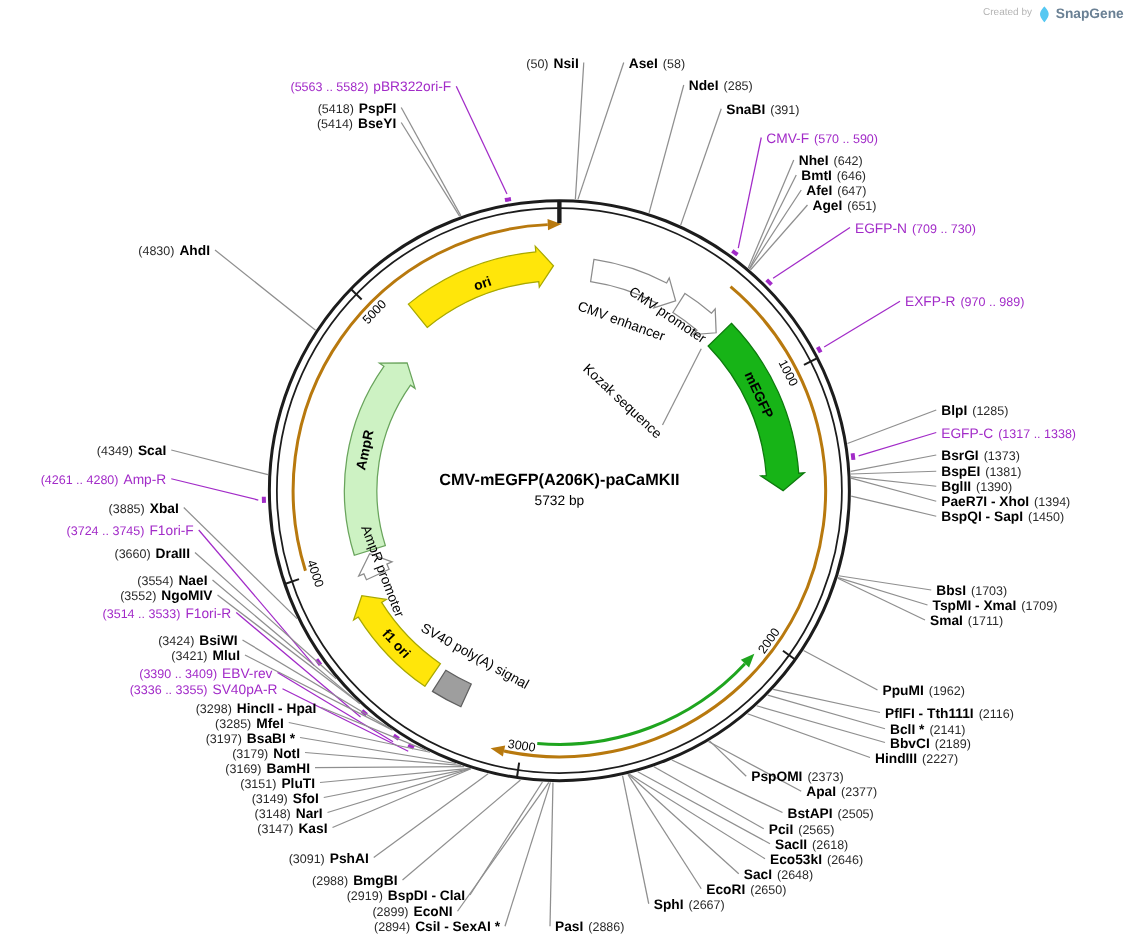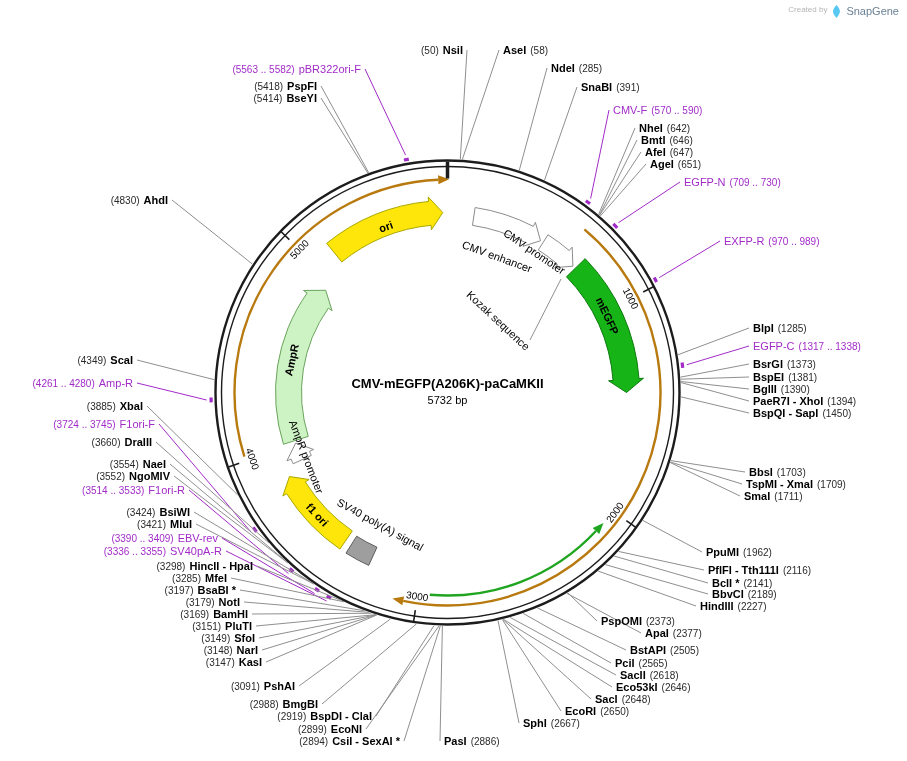--- a/index.html
+++ b/index.html
@@ -11,21 +11,21 @@
   .primer-name{font-weight:400;font-size:11px}
   .primer-pos{font-weight:400;font-size:10px}
   .feature-label{font-size:11px;fill:#000000}
   .feature-label.bold{font-weight:700}
   .tick-label{font-size:10px;fill:#000000}
   .note-label{font-size:11px;fill:#000000}
   .map-title{font-size:13px;font-weight:700;fill:#000000}
   .map-size{font-size:11px;fill:#000000}
   .wm{position:absolute;top:5px;right:8px;display:flex;align-items:flex-start;gap:4px}
   .wm-created{font-size:8px;color:#b5b5b5}
-  .wm-brand{font-size:11px;font-weight:400;color:#6a8094}
+  .wm-brand{font-size:11px;font-weight:700;color:#6a8094}
 </style>
 </head>
 <body>
 
 <div>
   <svg id="plasmid-svg" width="907" height="761" viewBox="0 0 907 761">
     <text class="map-title" x="447.5" y="388" text-anchor="middle">CMV-mEGFP(A206K)-paCaMKII</text>
     <text class="map-size" x="447.5" y="404" text-anchor="middle">5732 bp</text>
   <g>
         <path d="M 326.67 243.29 A 192 192 0 0 1 428.64 201.43 L 428.20 196.95 L 442.79 212.56 L 431.44 229.79 L 431.00 225.31 A 168 168 0 0 0 341.77 261.94 Z" fill="#ffe60a" stroke="#a8a800" stroke-width="1"></path>

